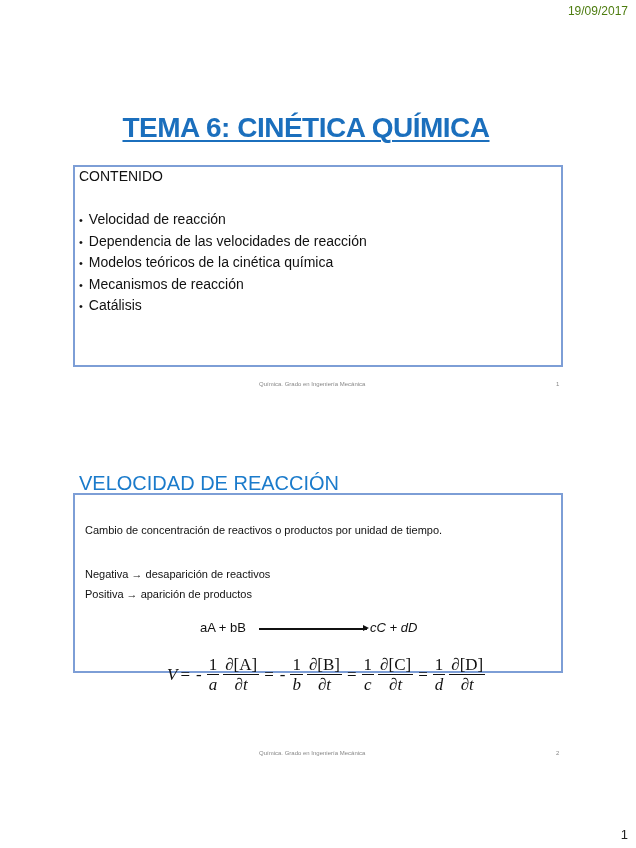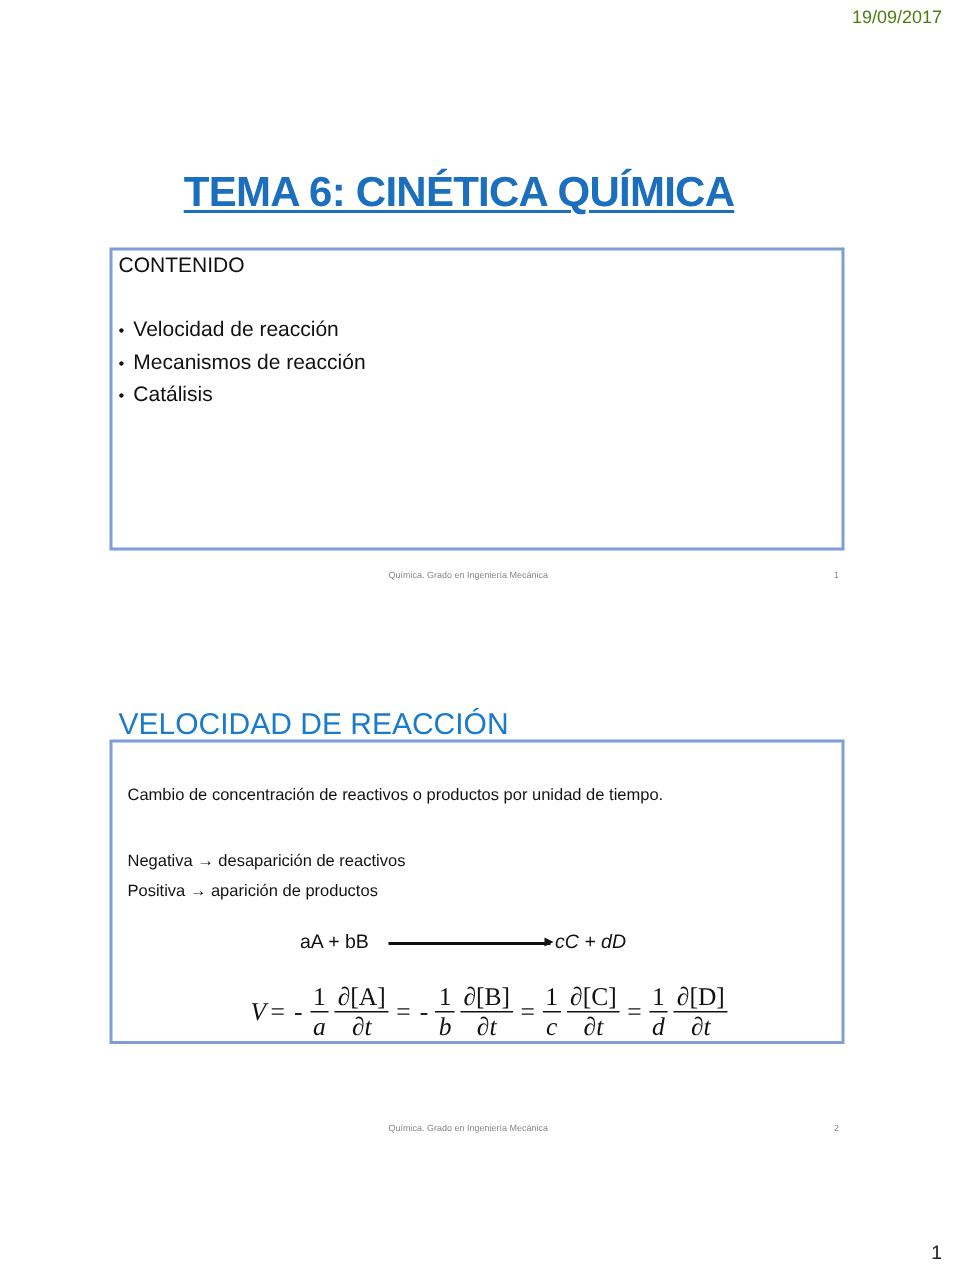--- a/index.html
+++ b/index.html
@@ -9,21 +9,21 @@
   .title1 span { text-decoration:underline; text-decoration-thickness:2px; text-underline-offset:3px; }
   .box { position:absolute; border:2px solid #7d9ed6; box-sizing:border-box; }
   .box1 { left:73px; top:165px; width:490px; height:202px; }
   .box1 .head { position:absolute; left:4px; top:1px; font-size:14px; }
   .box1 ul { position:absolute; left:4px; top:42px; margin:0; padding:0; list-style:none; font-size:14px; }
   .box1 li { height:21.5px; line-height:21.5px; }
   .box1 li::before { content:"\2022"; margin-right:6px; font-size:11px; }
   .footer { position:absolute; font-size:6px; color:#888; }
   .pnum { position:absolute; font-size:6px; color:#888; }
   .title2 { position:absolute; left:79px; top:472px; font-size:20px; color:#1b7bcb; }
-  .box2 { left:73px; top:493px; width:490px; height:203px; }
+  .box2 { left:73px; top:493px; width:490px; height:180px; }
   .box2 .p { position:absolute; left:10px; font-size:11px; }
   .rxn { position:absolute; top:125px; left:0; width:100%; font-size:13px; }
   .rxn .l { position:absolute; left:125px; }
   .rxn .arrow { position:absolute; left:184px; top:8px; width:108px; height:1.5px; background:#111; }
   .rxn .arrow::after { content:""; position:absolute; right:-2px; top:-3px; border-left:6px solid #111; border-top:3.5px solid transparent; border-bottom:3.5px solid transparent; }
   .rxn .r { position:absolute; left:295px;font-style:italic; }
   .eq { position:absolute; top:160px; left:92px; font-family:"Liberation Serif", serif; font-size:17px; display:flex; align-items:center; }
   .eq .frac { display:inline-flex; flex-direction:column; align-items:center; margin:0 2px; }
   .eq .frac .n { border-bottom:1px solid #111; padding:0 2px; line-height:19px; font-style:normal; }
   .eq .frac .d { line-height:19px; font-style:italic; }
@@ -34,20 +34,22 @@
 </head>
 <body>
 
 <div class="date">19/09/2017</div>
 
 <div class="title1"><span>TEMA 6: CINÉTICA QUÍMICA</span></div>
 <div class="box box1">
   <div class="head">CONTENIDO</div>
   <ul>
     <li>Velocidad de reacción</li>
+    <li>Dependencia de las velocidades de reacción</li>
+    <li>Modelos teóricos de la cinética química</li>
     <li>Mecanismos de reacción</li>
     <li>Catálisis</li>
   </ul>
 </div>
 <div class="footer" style="left:259px; top:381px;">Química. Grado en Ingeniería Mecánica</div>
 <div class="pnum" style="left:556px; top:381px;">1</div>
 
 <div class="title2">VELOCIDAD DE REACCIÓN</div>
 <div class="box box2">
   <div class="p" style="top:29px;">Cambio de concentración de reactivos o productos por unidad de tiempo.</div>

